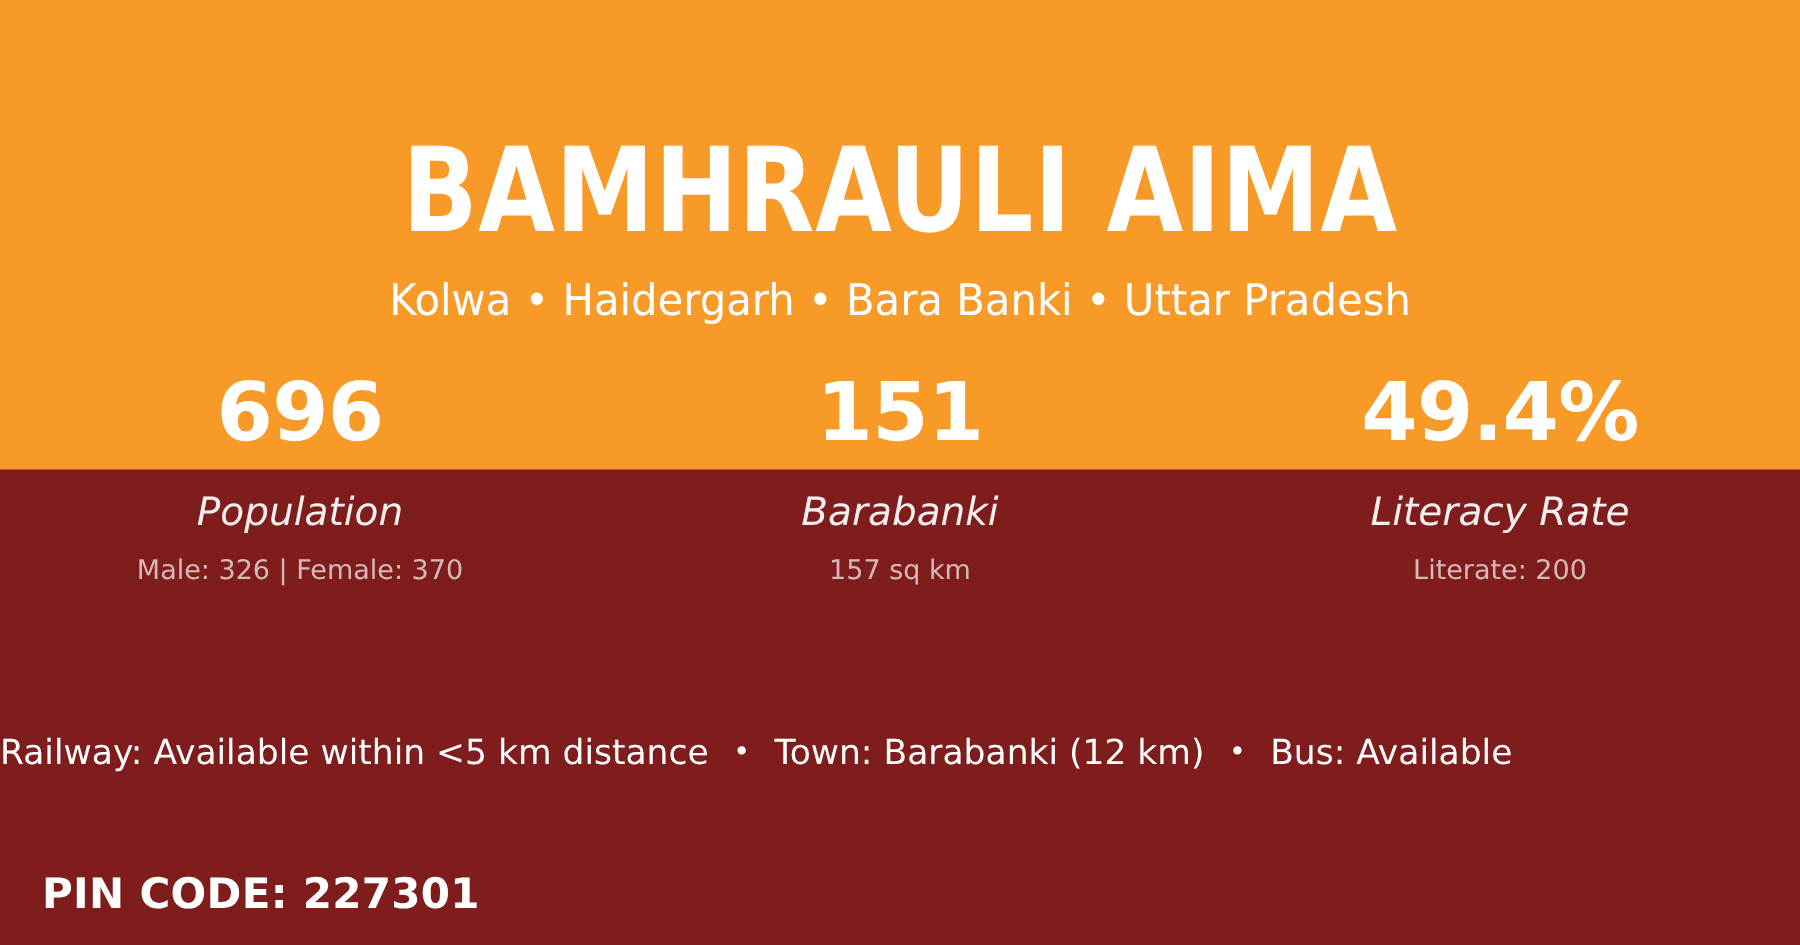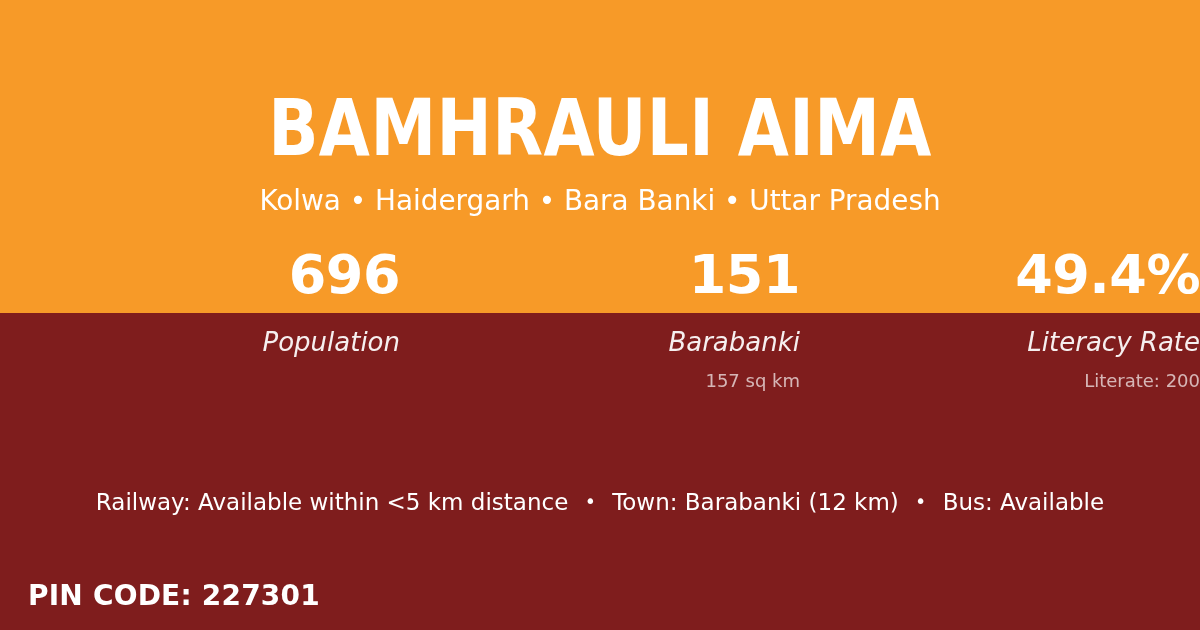--- a/index.html
+++ b/index.html
@@ -65,21 +65,21 @@
   .stats {
     position: absolute;
     left: 0;
     top: 244px;
     width: 1200px;
     display: flex;
     flex-direction: row;
   }
   .stat {
     flex: 1 1 0;
-    text-align: right;
+    text-align: center;
   }
   .stat-value {
     color: #ffffff;
     font-size: 54px;
     font-weight: 700;
     line-height: 62px;
     letter-spacing: -0.5px;
   }
   .stat-label {
     color: rgba(255,255,255,0.93);
@@ -95,21 +95,20 @@
     font-weight: 400;
     line-height: 26px;
     margin-top: 9px;
   }
   
   .facilities {
     position: absolute;
     left: 0;
     top: 485px;
     width: 1200px;
-    text-align: center;
     color: #ffffff;
     font-size: 23px;
     font-weight: 400;
     line-height: 32px;
     white-space: nowrap;
   }
   .facilities .sep {
     display: inline-block;
     padding: 0 9px;
     font-size: 19px;
@@ -153,20 +152,21 @@
 
   <div class="title">BAMHRAULI AIMA</div>
 
   <div class="subtitle">Kolwa • Haidergarh • Bara Banki • Uttar Pradesh</div>
 
   <div class="stats">
 
     <div class="stat">
       <div class="stat-value">696</div>
       <div class="stat-label">Population</div>
+      <div class="stat-sub">Male: 326 | Female: 370</div>
     </div>
 
     <div class="stat">
       <div class="stat-value">151</div>
       <div class="stat-label">Barabanki</div>
       <div class="stat-sub">157 sq km</div>
     </div>
 
     <div class="stat">
       <div class="stat-value">49.4%</div>

